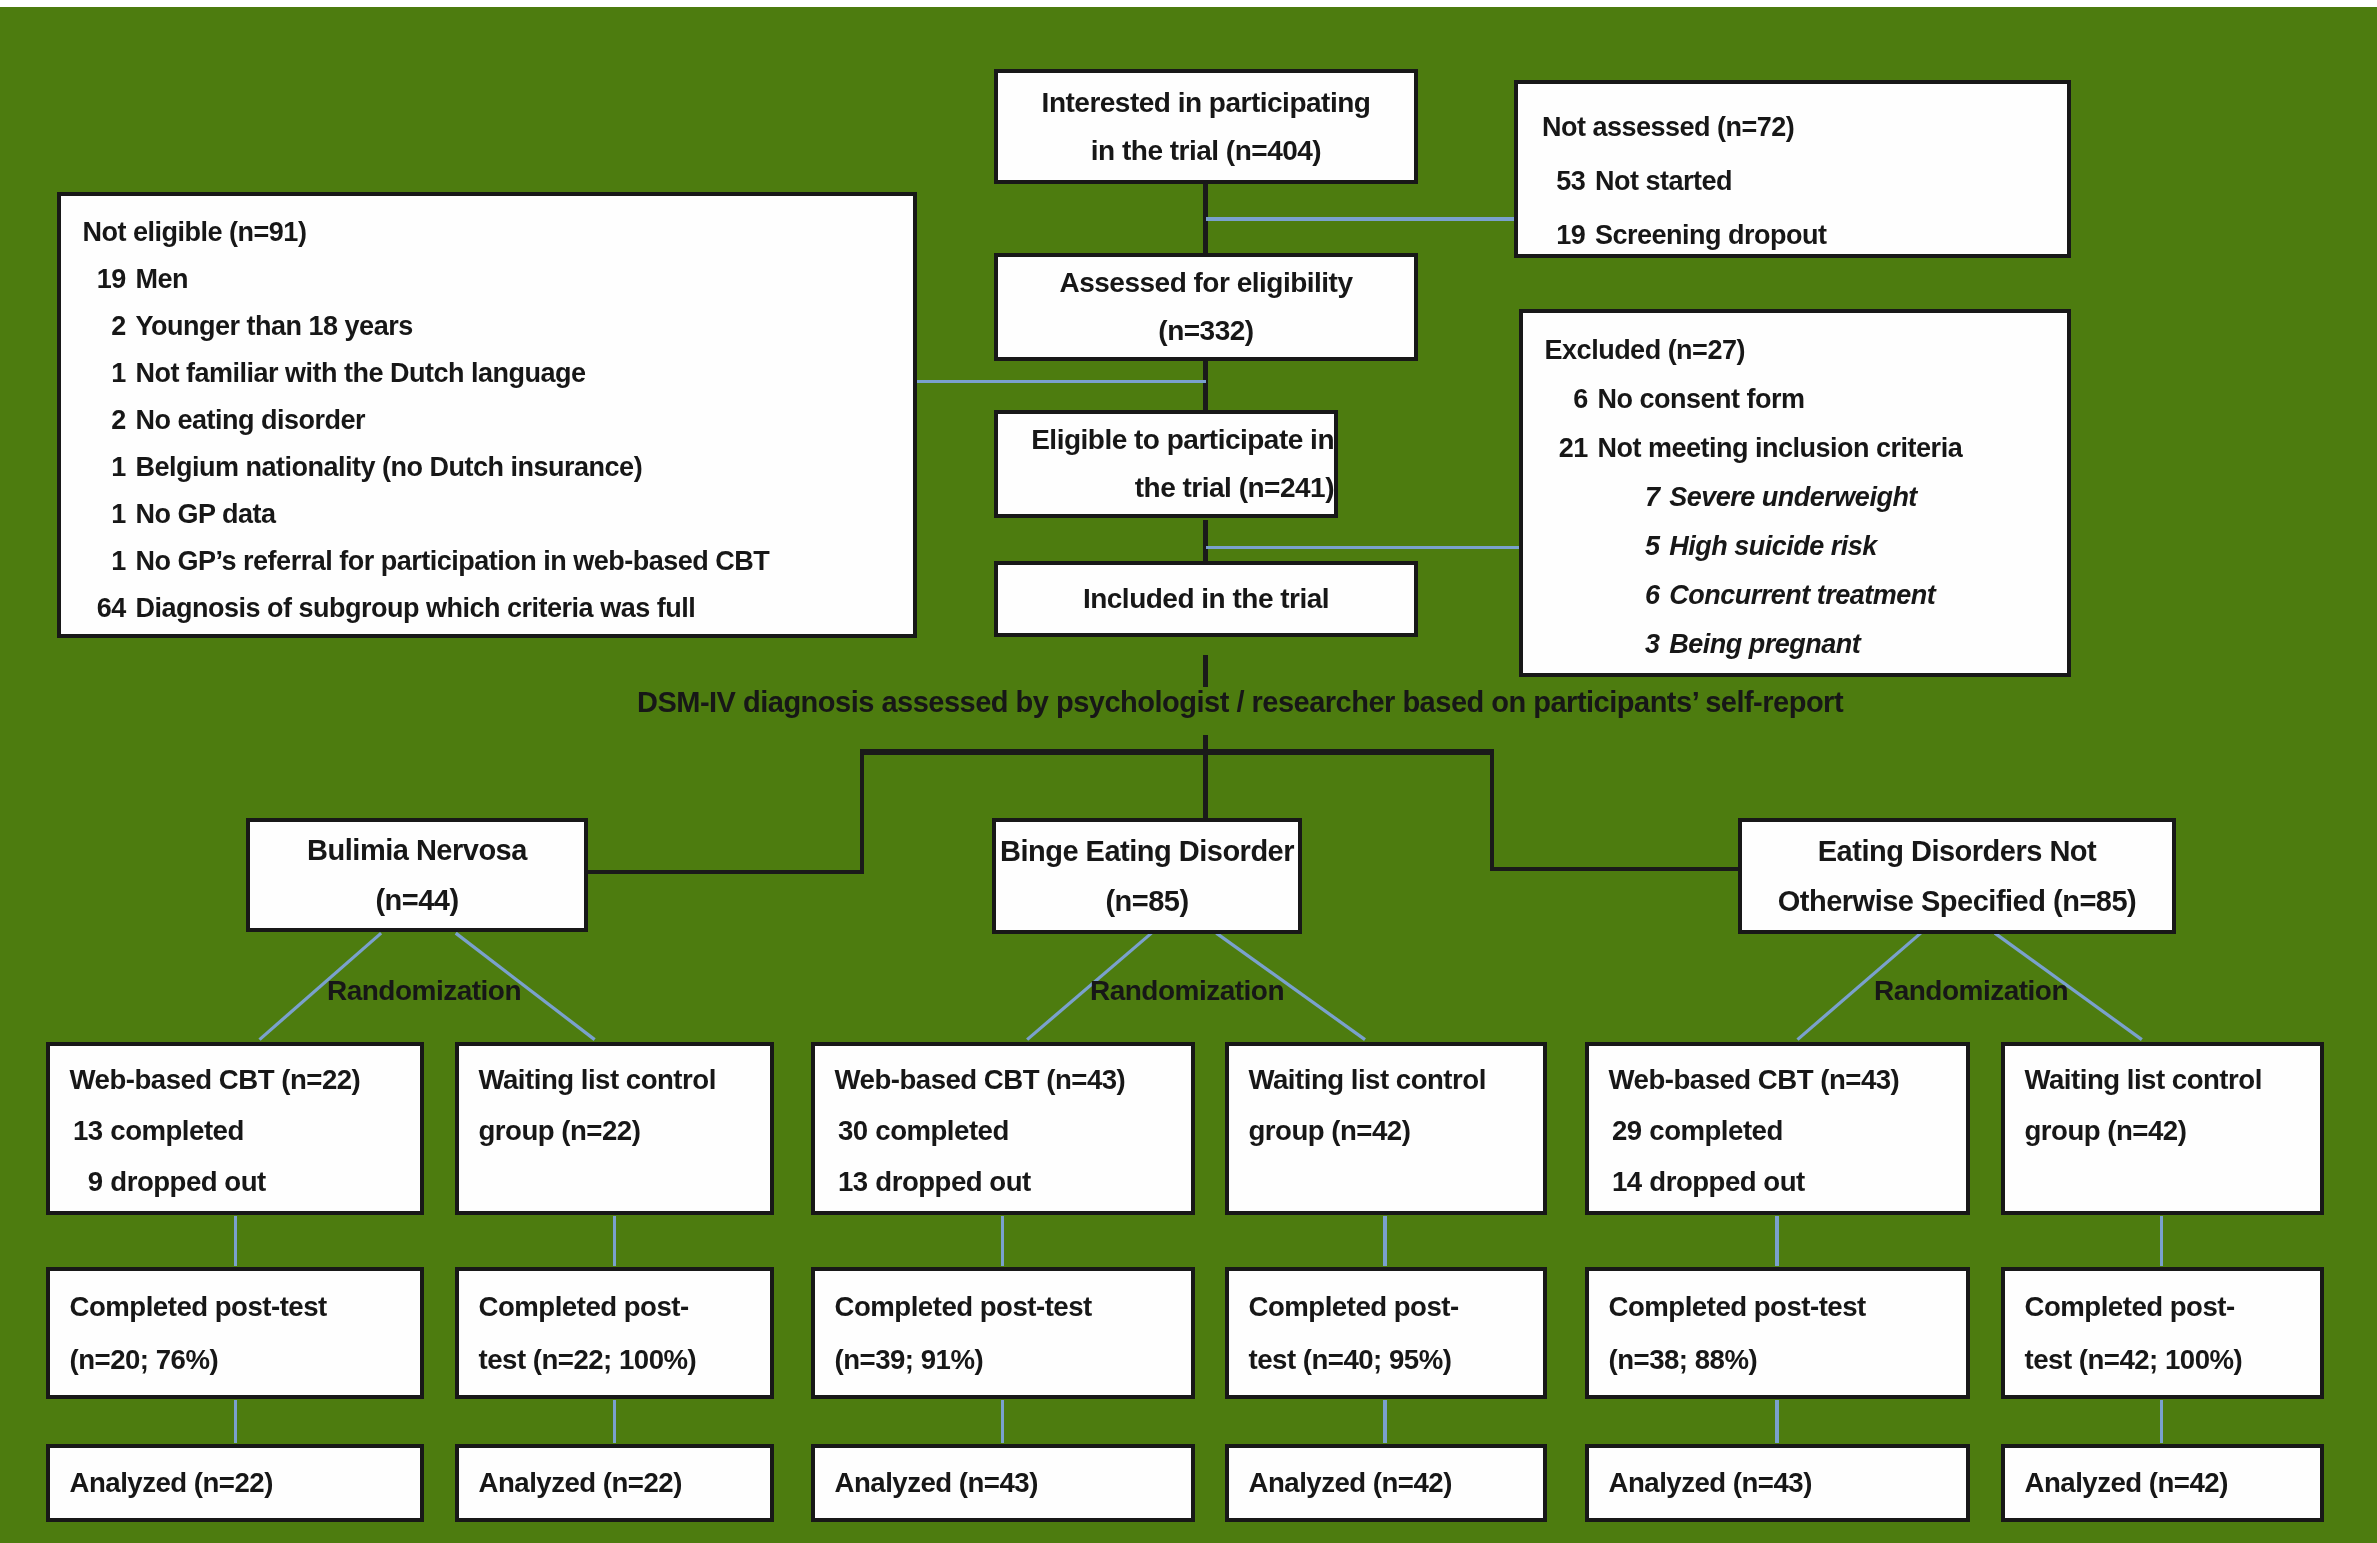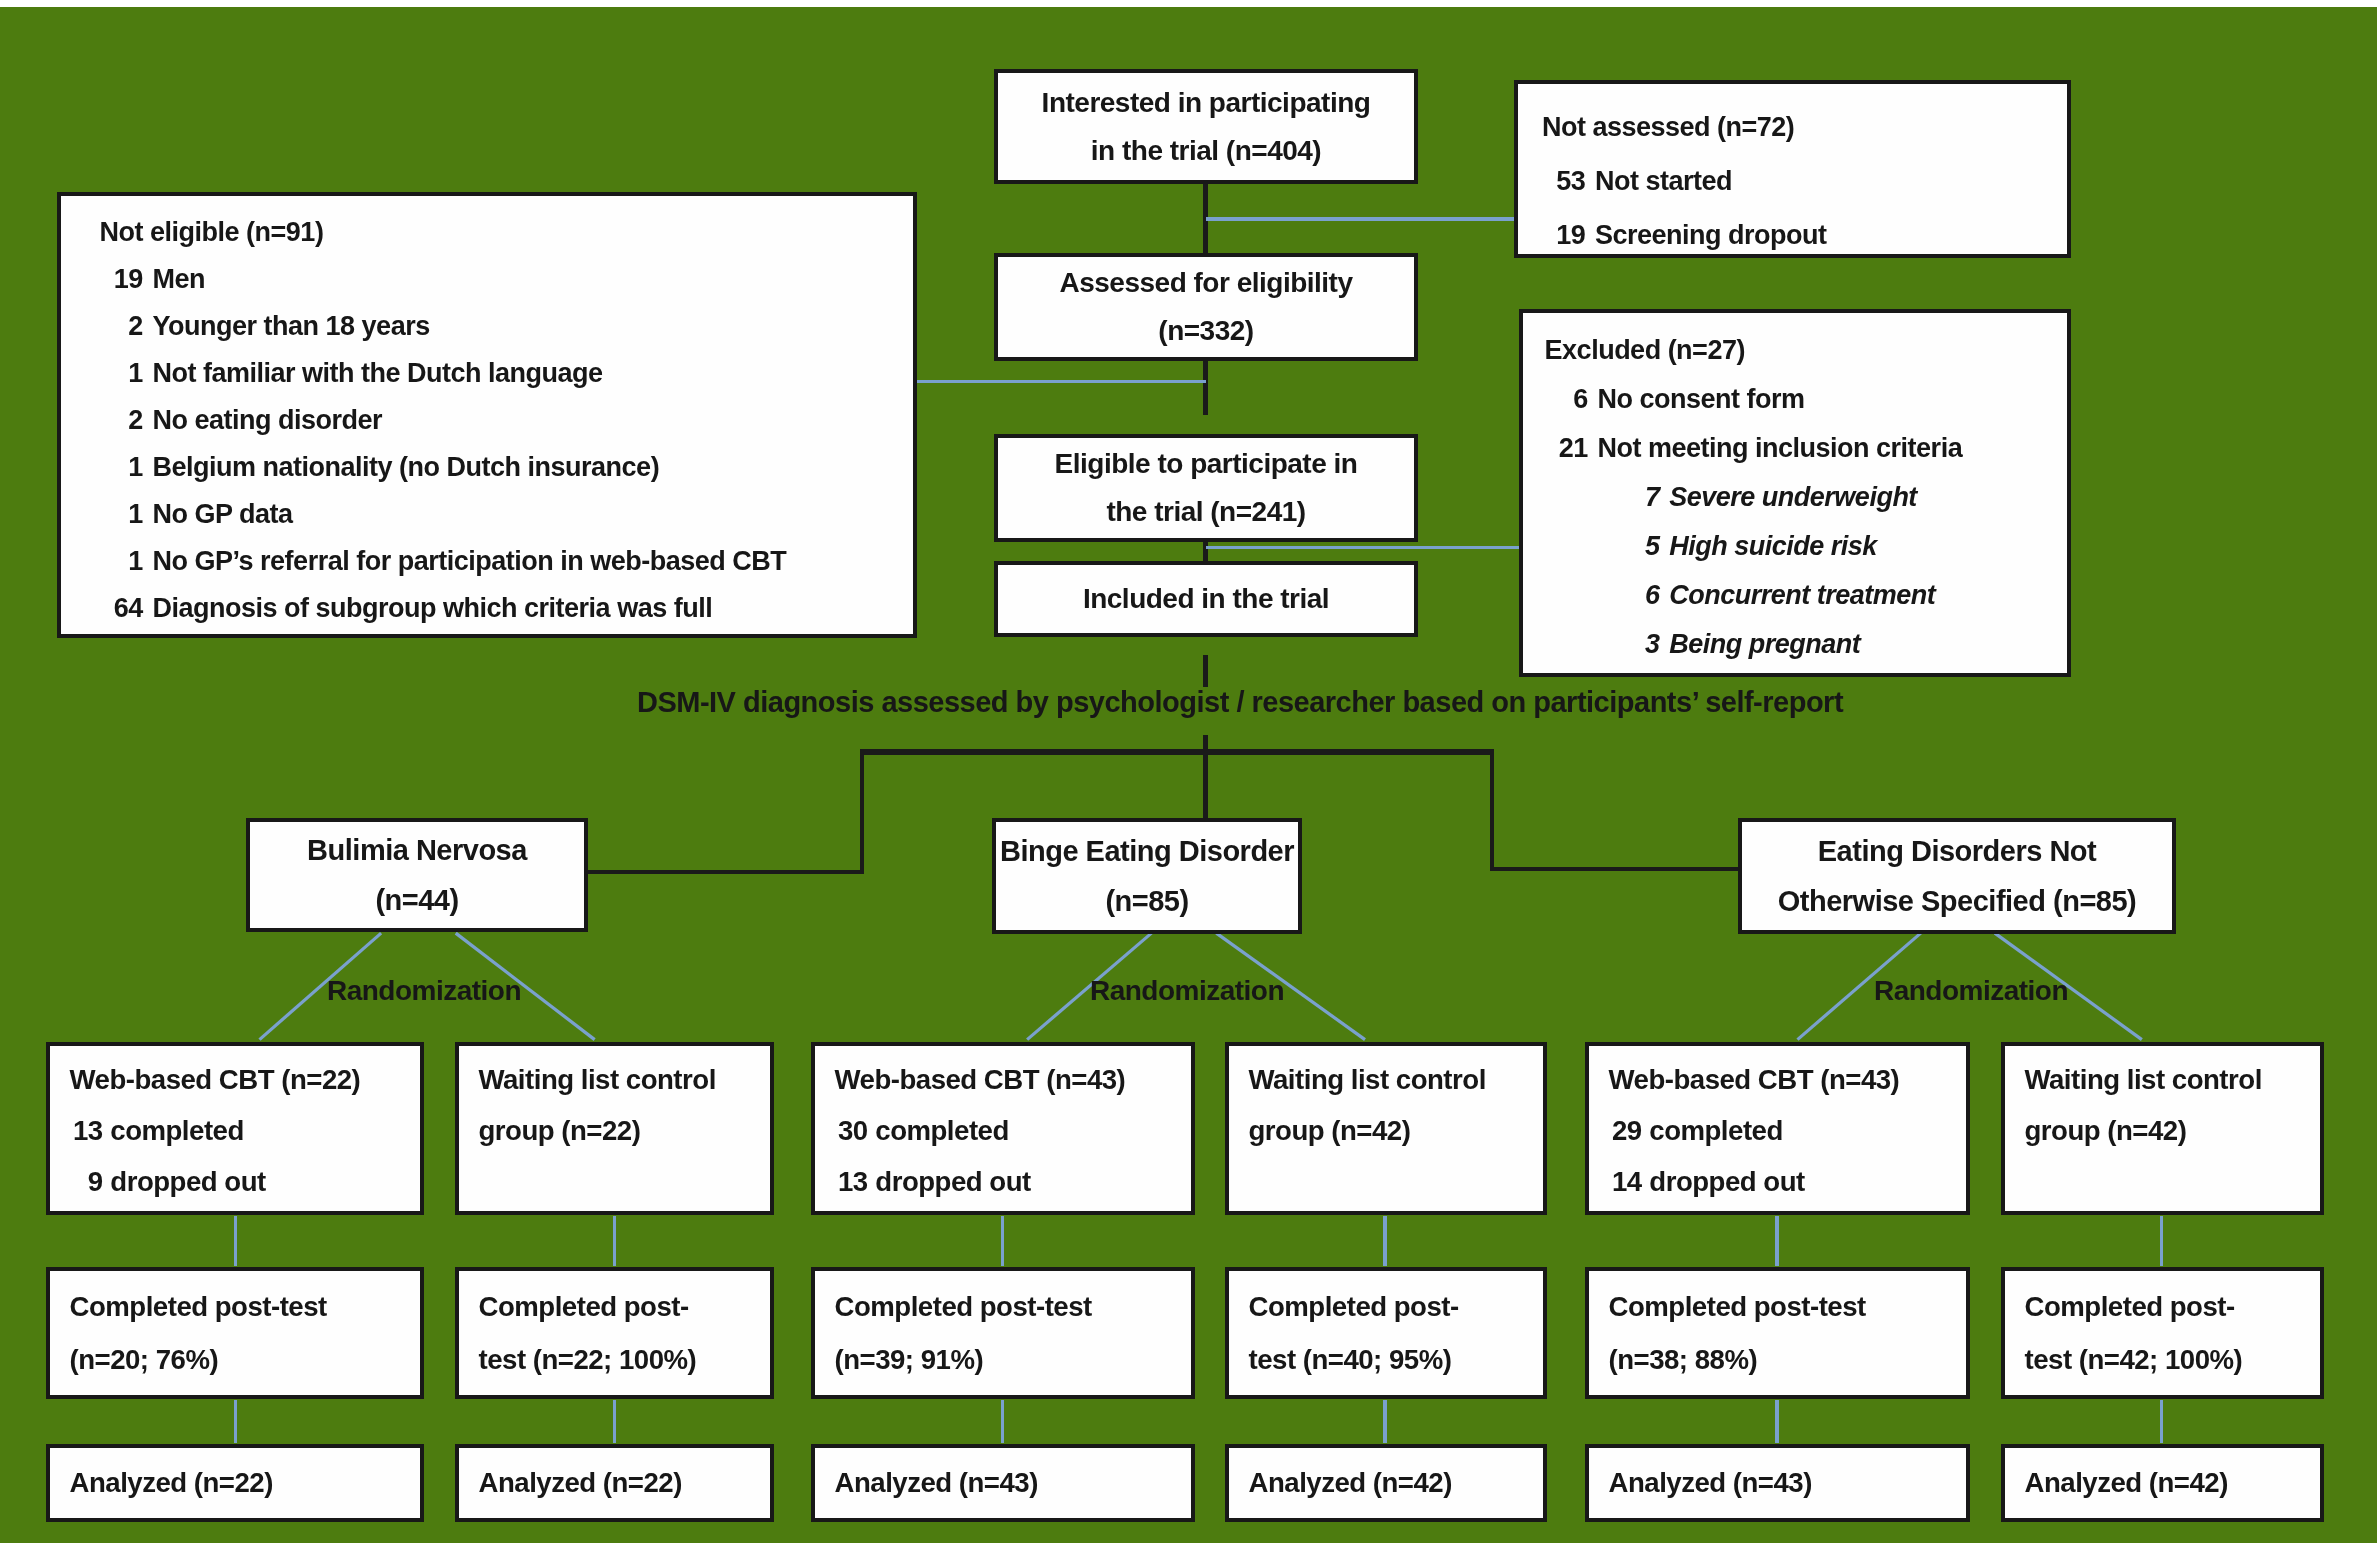--- a/index.html
+++ b/index.html
@@ -23,21 +23,21 @@
   }
   
   .cbox{display:flex;flex-direction:column;justify-content:center;align-items:center;text-align:center;font-size:28px;line-height:48px;}
   .branch{font-size:29px;line-height:50px;}
   
   .lbox{font-size:27px;}
   .lbox .pad{padding:13px 10.8px 0 21.6px;}
   .li{display:grid;grid-template-columns:39px auto;column-gap:9.7px;margin-left:4.3px;}
   .li .num{text-align:right;}
   .sub{margin-left:81px;font-style:italic;grid-template-columns:34px auto;}
-  .nel{line-height:47px;padding-left:17px;}
+  .nel{line-height:47px;}
   .exc{line-height:49px;}
   .nas{line-height:54px;}
   .nas .pad{padding-top:16px;padding-left:24px;}
   
   .tbox{font-size:27.6px;line-height:51px;}
   .tbox .pad{padding:7.6px 7.6px 0 19.5px;}
   .tbox .li{grid-template-columns:30px auto;column-gap:7.6px;margin-left:3.2px;}
   .pbox{font-size:27.6px;line-height:53px;}
   .pbox .pad{padding:8.7px 6.5px 0 19.5px;}
   .abox{font-size:27.6px;display:flex;align-items:center;padding-left:19.5px;}
@@ -182,21 +182,21 @@
         <span class="num">6</span>
         <span>Concurrent treatment</span>
       </div>
       <div class="li sub">
         <span class="num">3</span>
         <span>Being pregnant</span>
       </div>
     </div>
   </div>
 
-  <div class="bx cbox" style="left:994px;top:427px;width:424px;height:108px;">
+  <div class="bx cbox" style="left:994px;top:403px;width:344px;height:108px;align-items:flex-end;">
     <div>Eligible to participate in</div>
     <div>the trial (n=241)</div>
   </div>
 
   <div class="bx cbox" style="left:994px;top:554px;width:424px;height:76px;">
     <div>Included in the trial</div>
   </div>
 
   <div class="dsm">DSM-IV diagnosis assessed by psychologist / researcher based on participants’ self-report</div>
 

